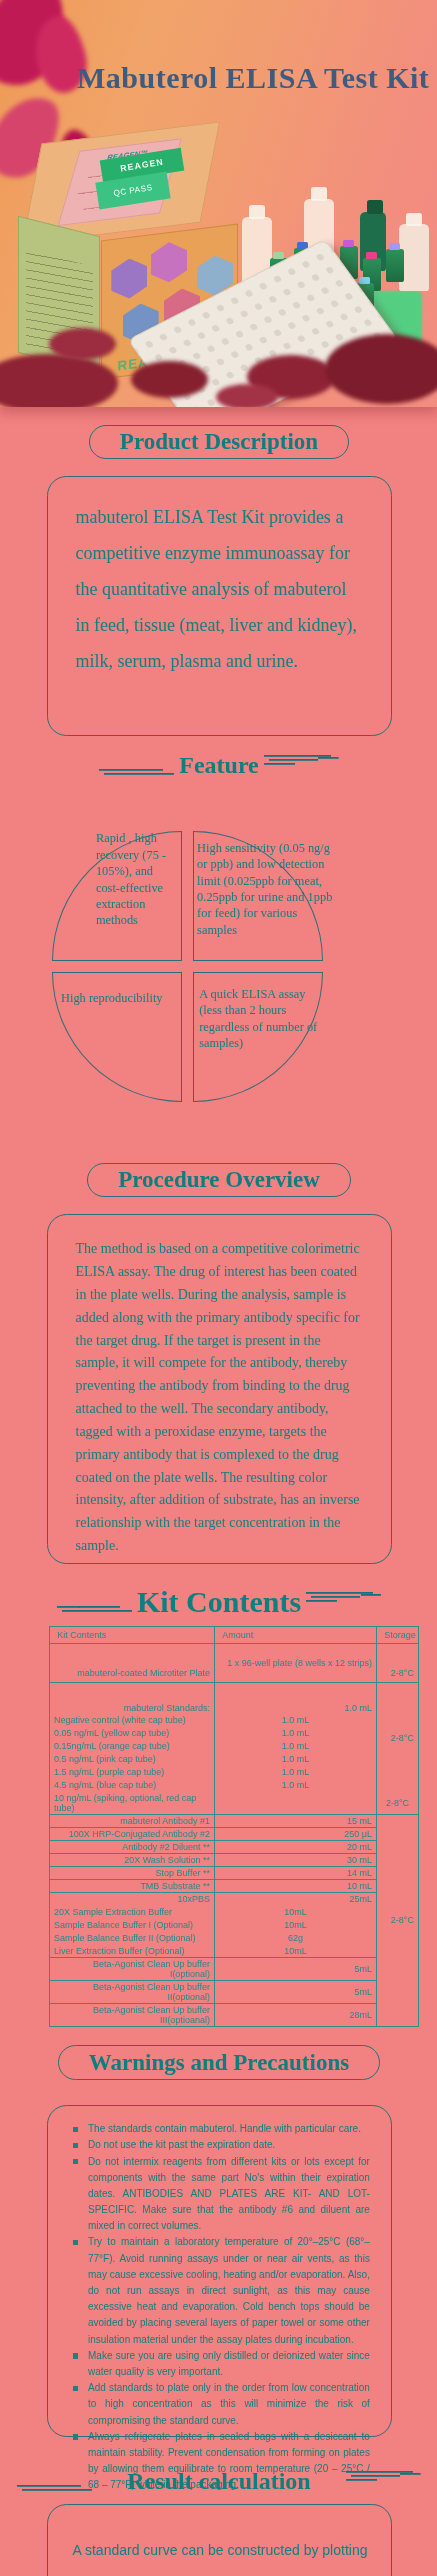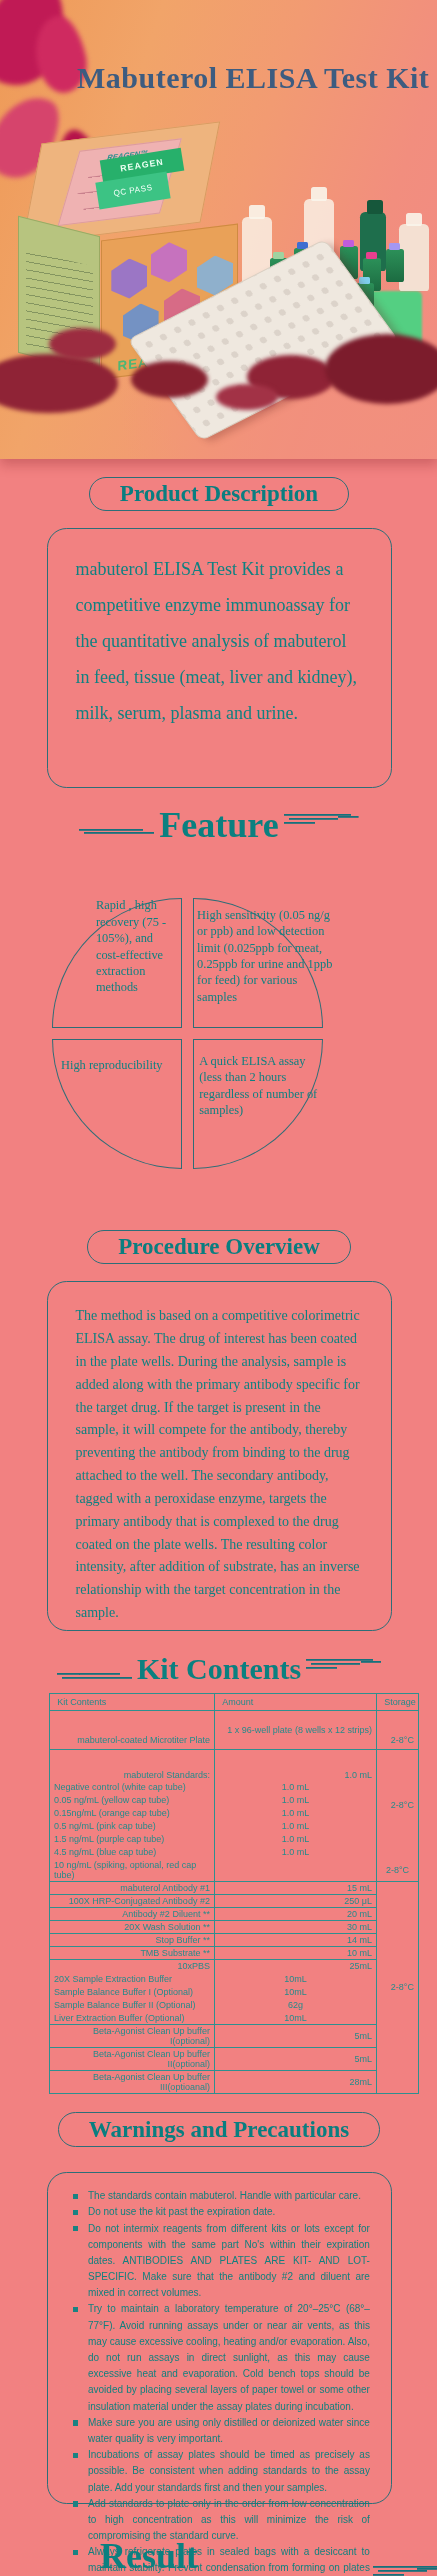--- a/index.html
+++ b/index.html
@@ -1,21 +1,21 @@
 <!DOCTYPE html>
 <html style="font-size:8.2px"><head>
 <meta charset="utf-8">
 <style>
   * { box-sizing: border-box; margin: 0; padding: 0; }
   body { background:#d9d9d9; font-family:"Liberation Serif","DejaVu Serif",serif; }
   .page { position:relative; width:438px; height:3166px; margin:0 auto;
           background:#f28181; overflow:hidden; }
 
   
-  .hero { position:relative; width:438px; height:459px; overflow:hidden;
+  .hero { position:relative; width:438px; height:407px; overflow:hidden;
           background:
             radial-gradient(ellipse 361px 258px at 85% 90%, rgba(242,144,125,.9), rgba(242,144,125,0) 70%),
             linear-gradient(108deg,#ee9a57 0%,#f1a469 28%,#f29b72 52%,#f28e7e 78%,#f28a84 100%);
           box-shadow:0 6.2px 11.3px rgba(120,20,30,.28); }
   .leaf { position:absolute; filter:blur(2.6px); border-radius:60% 40% 55% 45%/55% 60% 40% 45%; }
   .leaf.l1{left:-15.5px; top:-20.6px; width:77px; height:108px; background:#c01a55; transform:rotate(18deg);}
   .leaf.l2{left:36px;  top:15.5px;  width:49px;  height:77px; background:#cf2a60; transform:rotate(-12deg);}
   .leaf.l3{left:-5.2px; top:93px; width:59px; height:88px; background:#d6446c; transform:rotate(30deg);}
   .leaf.l4{left:62px; top:129px; width:36px;  height:57px; background:#b5124a; transform:rotate(-25deg);}
   .hero-title { position:absolute; left:77px; top:61px; font-size:30px; font-weight:bold;
@@ -80,21 +80,21 @@
   .rk4{left:247px; top:355px; width:88px; height:44px;  background:#8f2336;}
   .rk5{left:325px; top:334px; width:124px; height:70px; background:#7c1c2c;}
   .rk6{left:216px; top:384px; width:62px; height:26px;  background:#a23246;}
 
   
   .pill { display:block; width:fit-content; margin:0 auto; border:1.8px solid #2d6e78; border-radius:36px;
           padding:3.1px 30px; font-size:23px; font-weight:bold; color:#0a7e80; background:transparent; }
   .rbox { width:345px; margin:0 auto; border:1.8px solid #2d6e78; border-radius:19.6px;
           color:#0f8181; }
   .lined-heading { display:flex; justify-content:center; align-items:center; gap:5.2px; }
-  .lined-heading .word { font-size:36px; font-weight:bold; color:#0b8080; }
+  .lined-heading .word { font-size:24px; font-weight:bold; color:#0b8080; }
   .deco { width:75px; height:25px; background-repeat:no-repeat; }
   .deco-l { background-image:linear-gradient(#16717c,#16717c),linear-gradient(#16717c,#16717c),linear-gradient(#16717c,#16717c);
             background-size:70px 1.8px,41px 1.8px,23px 1.8px;
             background-position:right 0 bottom 3.1px,right 11.3px bottom 6.7px,left 0 bottom 6.7px; }
   .deco-r { background-image:linear-gradient(#16717c,#16717c),linear-gradient(#16717c,#16717c),linear-gradient(#16717c,#16717c),linear-gradient(#16717c,#16717c);
             background-size:67px 1.8px,49px 1.8px,31px 1.8px,20.6px 1.8px;
             background-position:left 0 top 2.1px,left 5.2px top 6.2px,left 0 top 10.3px,right 0 top 4.1px; }
 
   
   .s-desc .pill { margin-top:18px; }
@@ -363,33 +363,29 @@
         <li>
             <i class="bullet"></i>
             <span class="txt">The standards contain mabuterol. Handle with particular care.</span>
           </li>
         <li>
             <i class="bullet"></i>
             <span class="txt">Do not use the kit past the expiration date.</span>
           </li>
         <li>
             <i class="bullet"></i>
-            <span class="txt">Do not intermix reagents from different kits or lots except for components with the same part No's within their expiration dates. ANTIBODIES AND PLATES ARE KIT- AND LOT-SPECIFIC. Make sure that the antibody #2 and diluent are mixed in correct volumes.</span>
+            <span class="txt">Do not intermix reagents from different kits or lots except for components with the same part No's within their expiration dates. ANTIBODIES AND PLATES ARE KIT- AND LOT-SPECIFIC. Make sure that the antibody #6 and diluent are mixed in correct volumes.</span>
           </li>
         <li>
             <i class="bullet"></i>
             <span class="txt">Try to maintain a laboratory temperature of 20°–25°C (68°–77°F). Avoid running assays under or near air vents, as this may cause excessive cooling, heating and/or evaporation. Also, do not run assays in direct sunlight, as this may cause excessive heat and evaporation. Cold bench tops should be avoided by placing several layers of paper towel or some other insulation material under the assay plates during incubation.</span>
           </li>
         <li>
             <i class="bullet"></i>
             <span class="txt">Make sure you are using only distilled or deionized water since water quality is very important.</span>
-          </li>
-        <li>
-            <i class="bullet"></i>
-            <span class="txt">Incubations of assay plates should be timed as precisely as possible. Be consistent when adding standards to the assay plate. Add your standards first and then your samples.</span>
           </li>
         <li>
             <i class="bullet"></i>
             <span class="txt">Add standards to plate only in the order from low concentration to high concentration as this will minimize the risk of compromising the standard curve.</span>
           </li>
         <li>
             <i class="bullet"></i>
             <span class="txt">Always refrigerate plates in sealed bags with a desiccant to maintain stability. Prevent condensation from forming on plates by allowing them equilibrate to room temperature (20 – 25°C / 68 – 77°F) while in the packaging.</span>
           </li>
       </ul>

